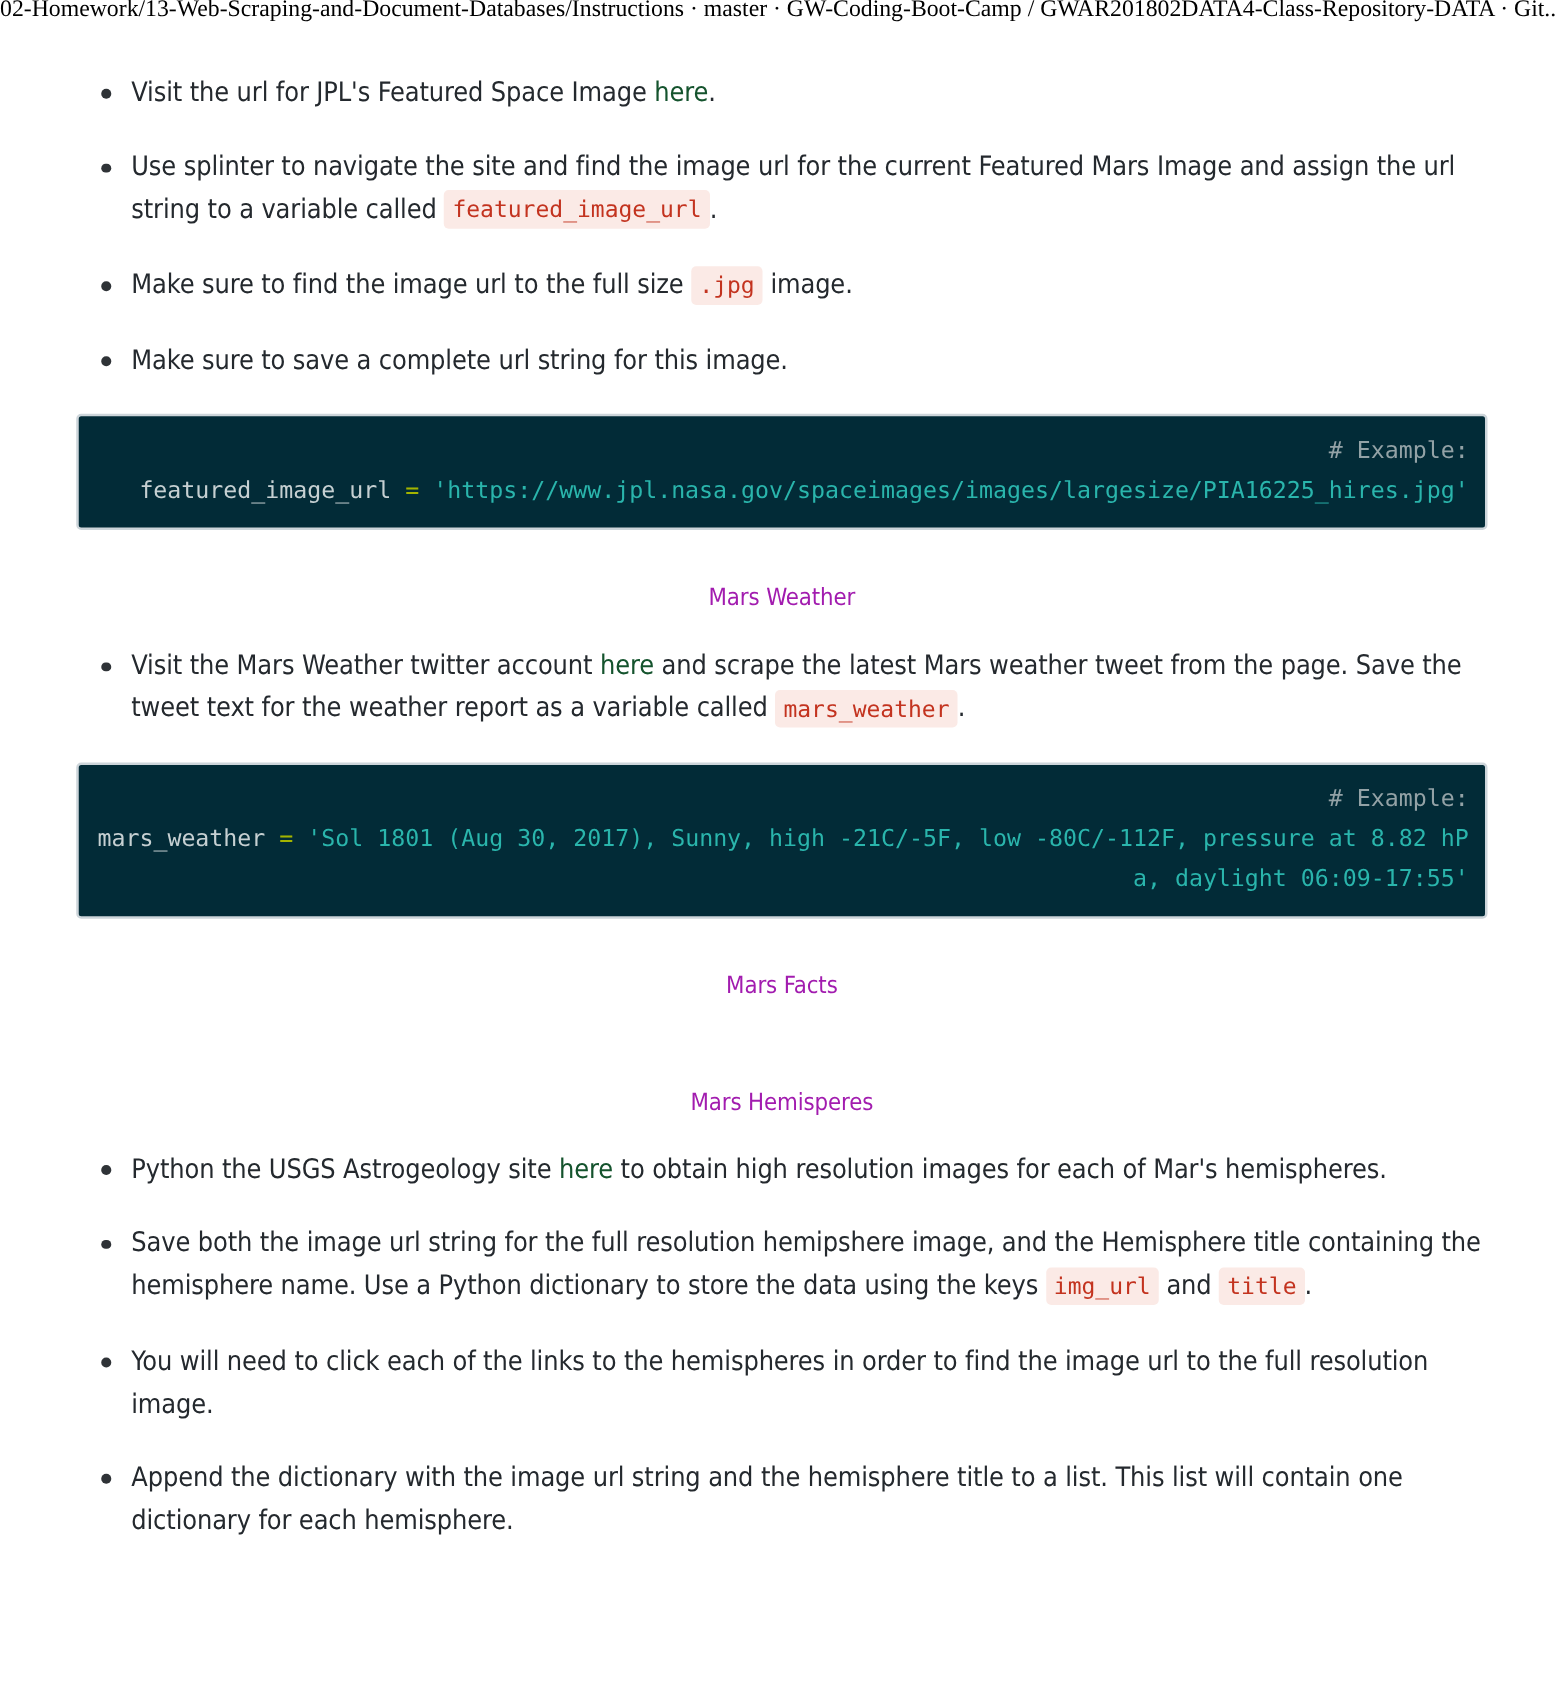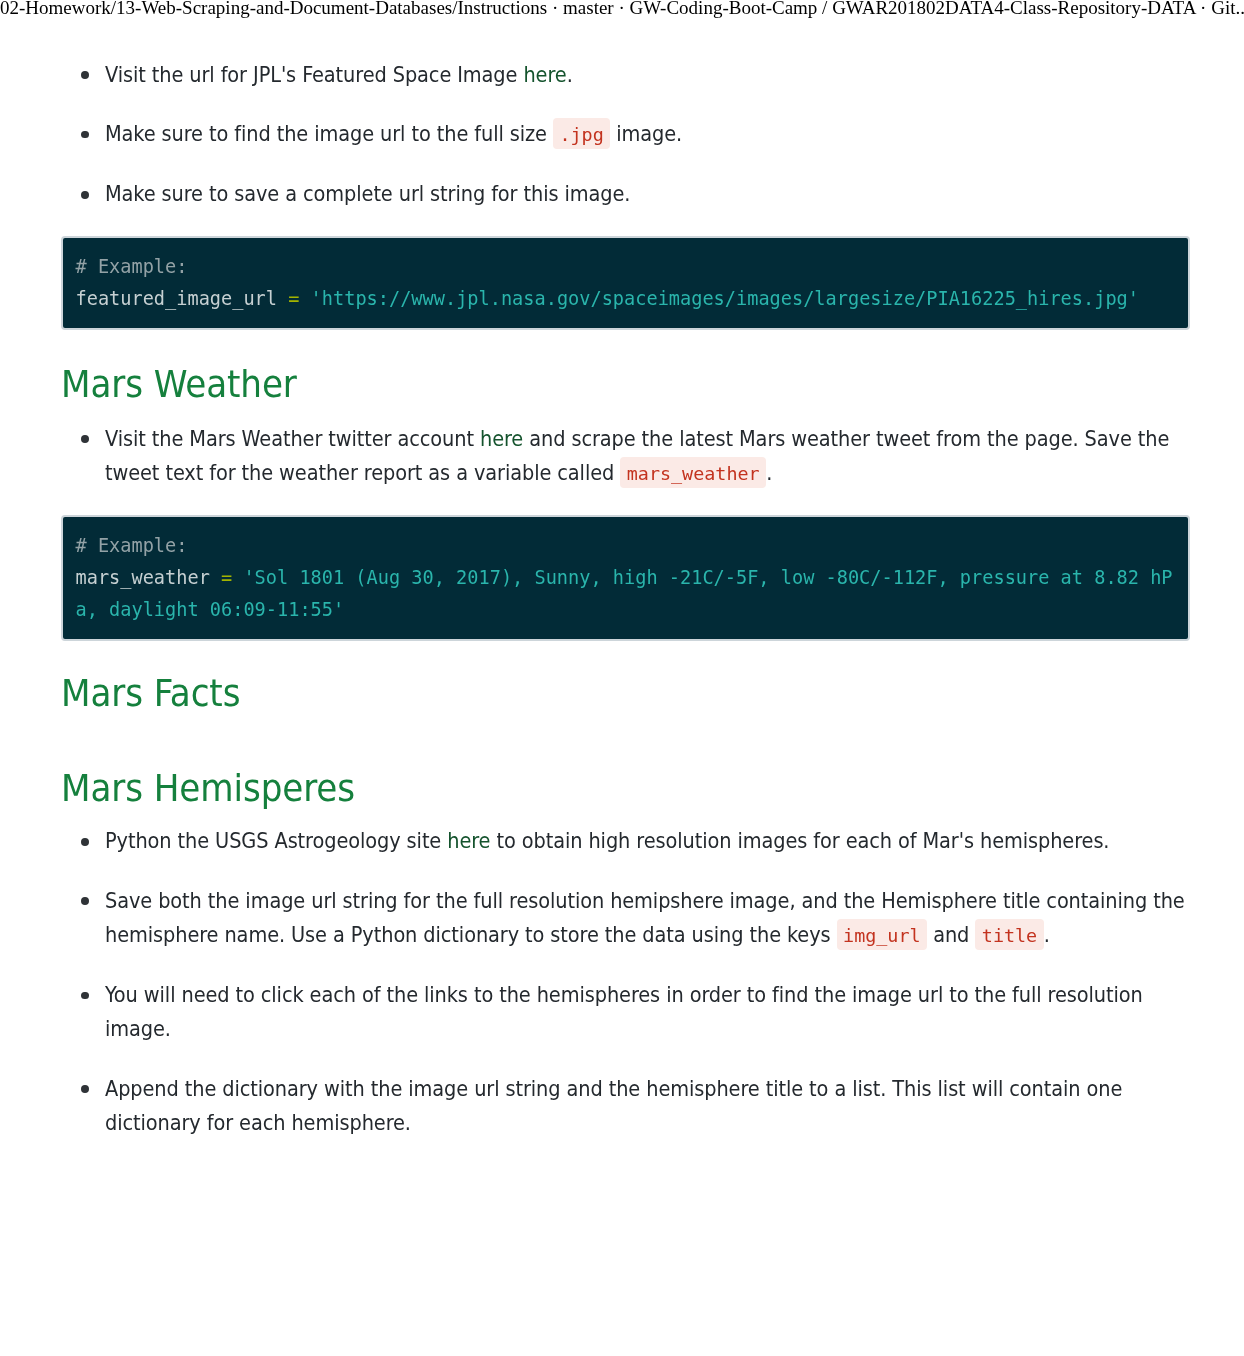--- a/index.html
+++ b/index.html
@@ -39,24 +39,25 @@
     color: #24292e;
     font-size: 21.5px;
     line-height: 34px;
     letter-spacing: -0.09px;
   }
 
   h2.sect {
     margin: 0;
     padding: 0;
     font-weight: 400;
-    font-size: 38px;
+    font-size: 19px;
     font-stretch: condensed;
     line-height: 34px;
-    color: #15803d;
+    color: #a21caf;
+    text-align: center;
   }
 
   ul.bullets { margin: 0; padding: 0; list-style: none; }
   ul.bullets > li {
     position: relative;
     padding-left: 44px;
     margin: 0 0 25.4px 0;
   }
   ul.bullets > li:last-child { margin-bottom: 0; }
   ul.bullets > li::before {
@@ -91,51 +92,53 @@
     border-radius: 4px;
     padding: 12.9px 13px 12.8px 12.5px;
     font-family: "DejaVu Sans Mono", monospace;
     font-size: 18.6px;
     line-height: 32px;
     letter-spacing: 0;
     color: #c6d0d2;
     white-space: pre-wrap;
     word-break: break-all;
     overflow: hidden;
+    text-align: right;
   }
   pre.block .cmt { color: #93a2a6; }
   pre.block .var { color: #c6d0d2; }
   pre.block .op  { color: #a3b400; }
   pre.block .str { color: #2ab5ac; }
 
   .spacer { width: 100%; }
 </style>
 </head>
 <body>
 
 <div class="print-header">02-Homework/13-Web-Scraping-and-Document-Databases/Instructions · master · GW-Coding-Boot-Camp / GWAR201802DATA4-Class-Repository-DATA · Git...</div>
 
 <div class="doc" id="doc">
     <ul class="bullets">
       <li><span>Visit the url for JPL's Featured Space Image </span><a class="lnk">here</a><span>.</span></li>
+      <li><span>Use splinter to navigate the site and find the image url for the current Featured Mars Image and assign the url string to a variable called </span><code class="ic">featured_image_url</code><span>.</span></li>
       <li><span>Make sure to find the image url to the full size </span><code class="ic">.jpg</code><span> image.</span></li>
       <li><span>Make sure to save a complete url string for this image.</span></li>
     </ul>
     <div class="spacer" style="height: 24.7px;"></div>
     <pre class="block"><span class="cmt"># Example:</span>
 <span class="var">featured_image_url </span><span class="op">=</span><span class="str"> 'https://www.jpl.nasa.gov/spaceimages/images/largesize/PIA16225_hires.jpg'</span></pre>
     <div class="spacer" style="height: 37px;"></div>
     <h2 class="sect">Mars Weather</h2>
     <div class="spacer" style="height: 21px;"></div>
     <ul class="bullets">
       <li><span>Visit the Mars Weather twitter account </span><a class="lnk">here</a><span> and scrape the latest Mars weather tweet from the page. Save the tweet text for the weather report as a variable called </span><code class="ic">mars_weather</code><span>.</span></li>
     </ul>
     <div class="spacer" style="height: 24.3px;"></div>
     <pre class="block"><span class="cmt"># Example:</span>
-<span class="var">mars_weather </span><span class="op">=</span><span class="str"> 'Sol 1801 (Aug 30, 2017), Sunny, high -21C/-5F, low -80C/-112F, pressure at 8.82 hPa, daylight 06:09-11:55'</span></pre>
+<span class="var">mars_weather </span><span class="op">=</span><span class="str"> 'Sol 1801 (Aug 30, 2017), Sunny, high -21C/-5F, low -80C/-112F, pressure at 8.82 hPa, daylight 06:09-17:55'</span></pre>
     <div class="spacer" style="height: 35.5px;"></div>
     <h2 class="sect">Mars Facts</h2>
     <div class="spacer" style="height: 21.5px;"></div>
     <ul class="bullets">
     </ul>
     <div class="spacer" style="height: 39px;"></div>
     <h2 class="sect">Mars Hemisperes</h2>
     <div class="spacer" style="height: 19.5px;"></div>
     <ul class="bullets">
       <li><span>Python the USGS Astrogeology site </span><a class="lnk">here</a><span> to obtain high resolution images for each of Mar's hemispheres.</span></li>

